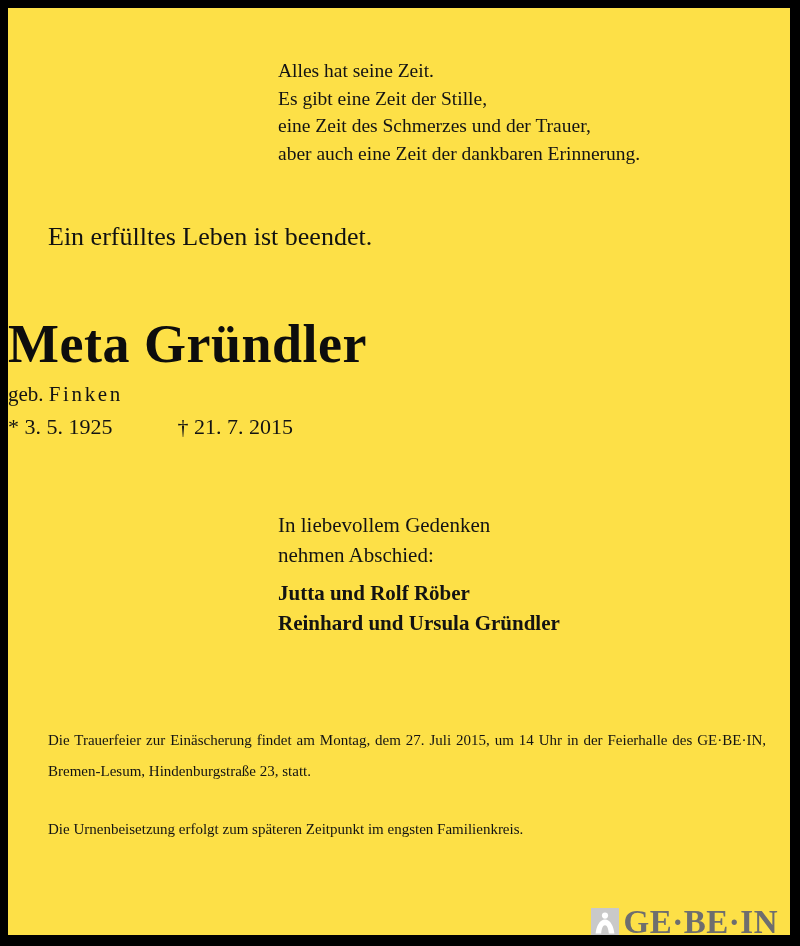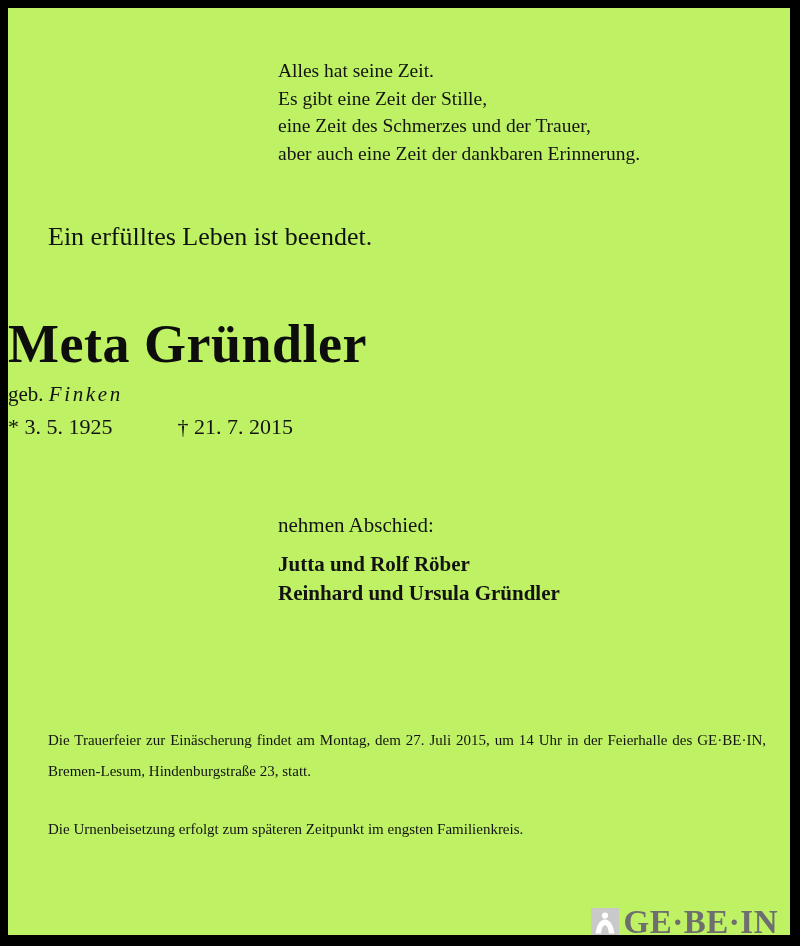--- a/index.html
+++ b/index.html
@@ -21,21 +21,21 @@
     height: 946px;
     background: #000000;
     box-sizing: border-box;
     padding: 8px 10px 11px 8px;
   }
 
   .notice-card {
     position: relative;
     width: 100%;
     height: 100%;
-    background: #bef264;
+    background: #fde047;
     box-sizing: border-box;
     overflow: hidden;
   }
 
   
   .epigraph {
     position: absolute;
     left: 270px;
     top: 49px;
     font-size: 19.5px;
@@ -74,21 +74,20 @@
   }
   .maiden-name {
     display: block;
     margin-top: 6px;
     font-size: 21px;
     line-height: 26px;
     color: #131313;
   }
   .maiden-name .maiden-surname {
     letter-spacing: 2.6px;
-    font-style: italic;
   }
   .life-dates {
     display: block;
     margin-top: 6px;
     font-size: 22px;
     line-height: 28px;
     color: #131313;
   }
   .life-dates .date-gap {
     display: inline-block;
@@ -187,20 +186,21 @@
         <span>*</span>
         <span>3. 5. 1925</span>
         <span class="date-gap"></span>
         <span>†</span>
         <span>21. 7. 2015</span>
       </span>
     </div>
 
     <div class="mourning-block">
       <div class="mourning-intro">
+        <span class="line">In liebevollem Gedenken</span>
         <span class="line">nehmen Abschied:</span>
       </div>
       <div class="mourner-list">
         <span class="line">Jutta und Rolf Röber</span>
         <span class="line">Reinhard und Ursula Gründler</span>
       </div>
     </div>
 
     <div class="service-text">Die Trauerfeier zur Einäscherung findet am Montag, dem 27. Juli 2015, um 14 Uhr in der Feierhalle des GE·BE·IN, Bremen-Lesum, Hindenburgstraße 23, statt.</div>
     <div class="service-text secondary">Die Urnenbeisetzung erfolgt zum späteren Zeitpunkt im engsten Familienkreis.</div>

